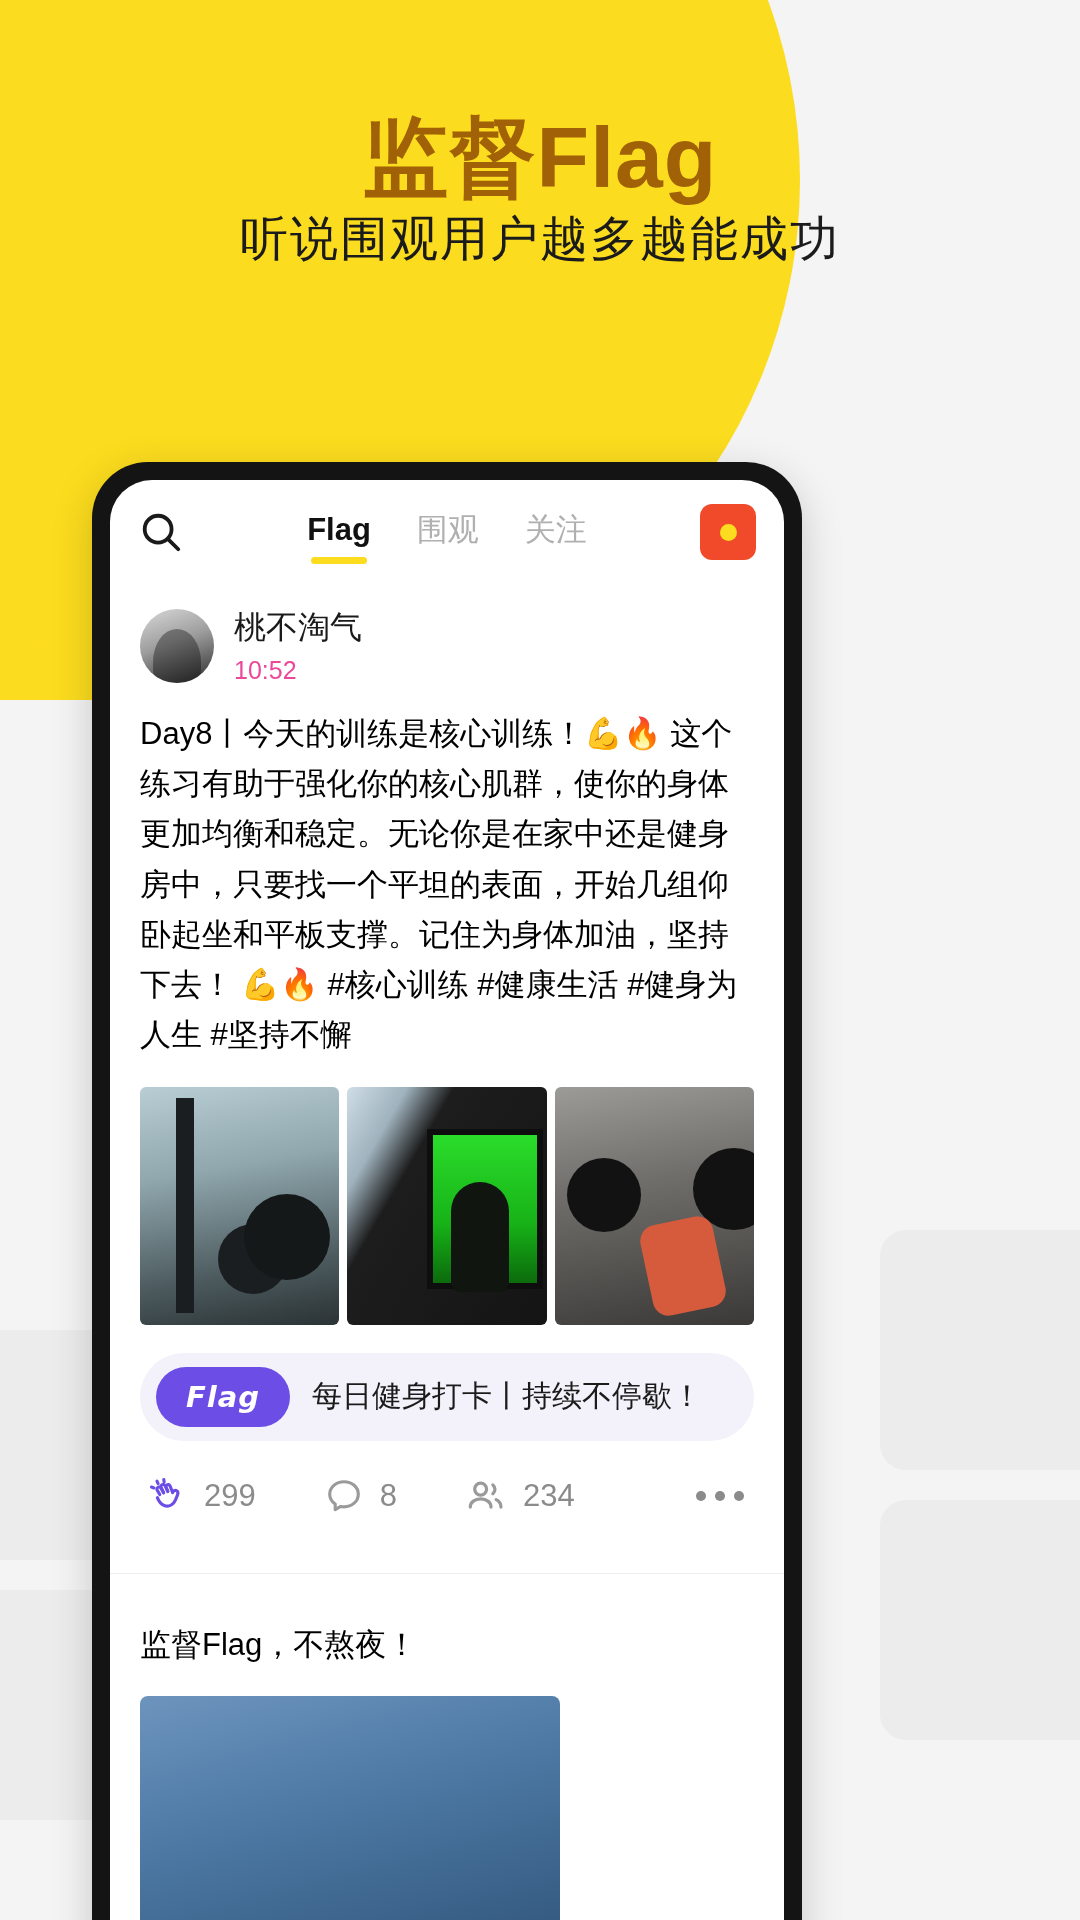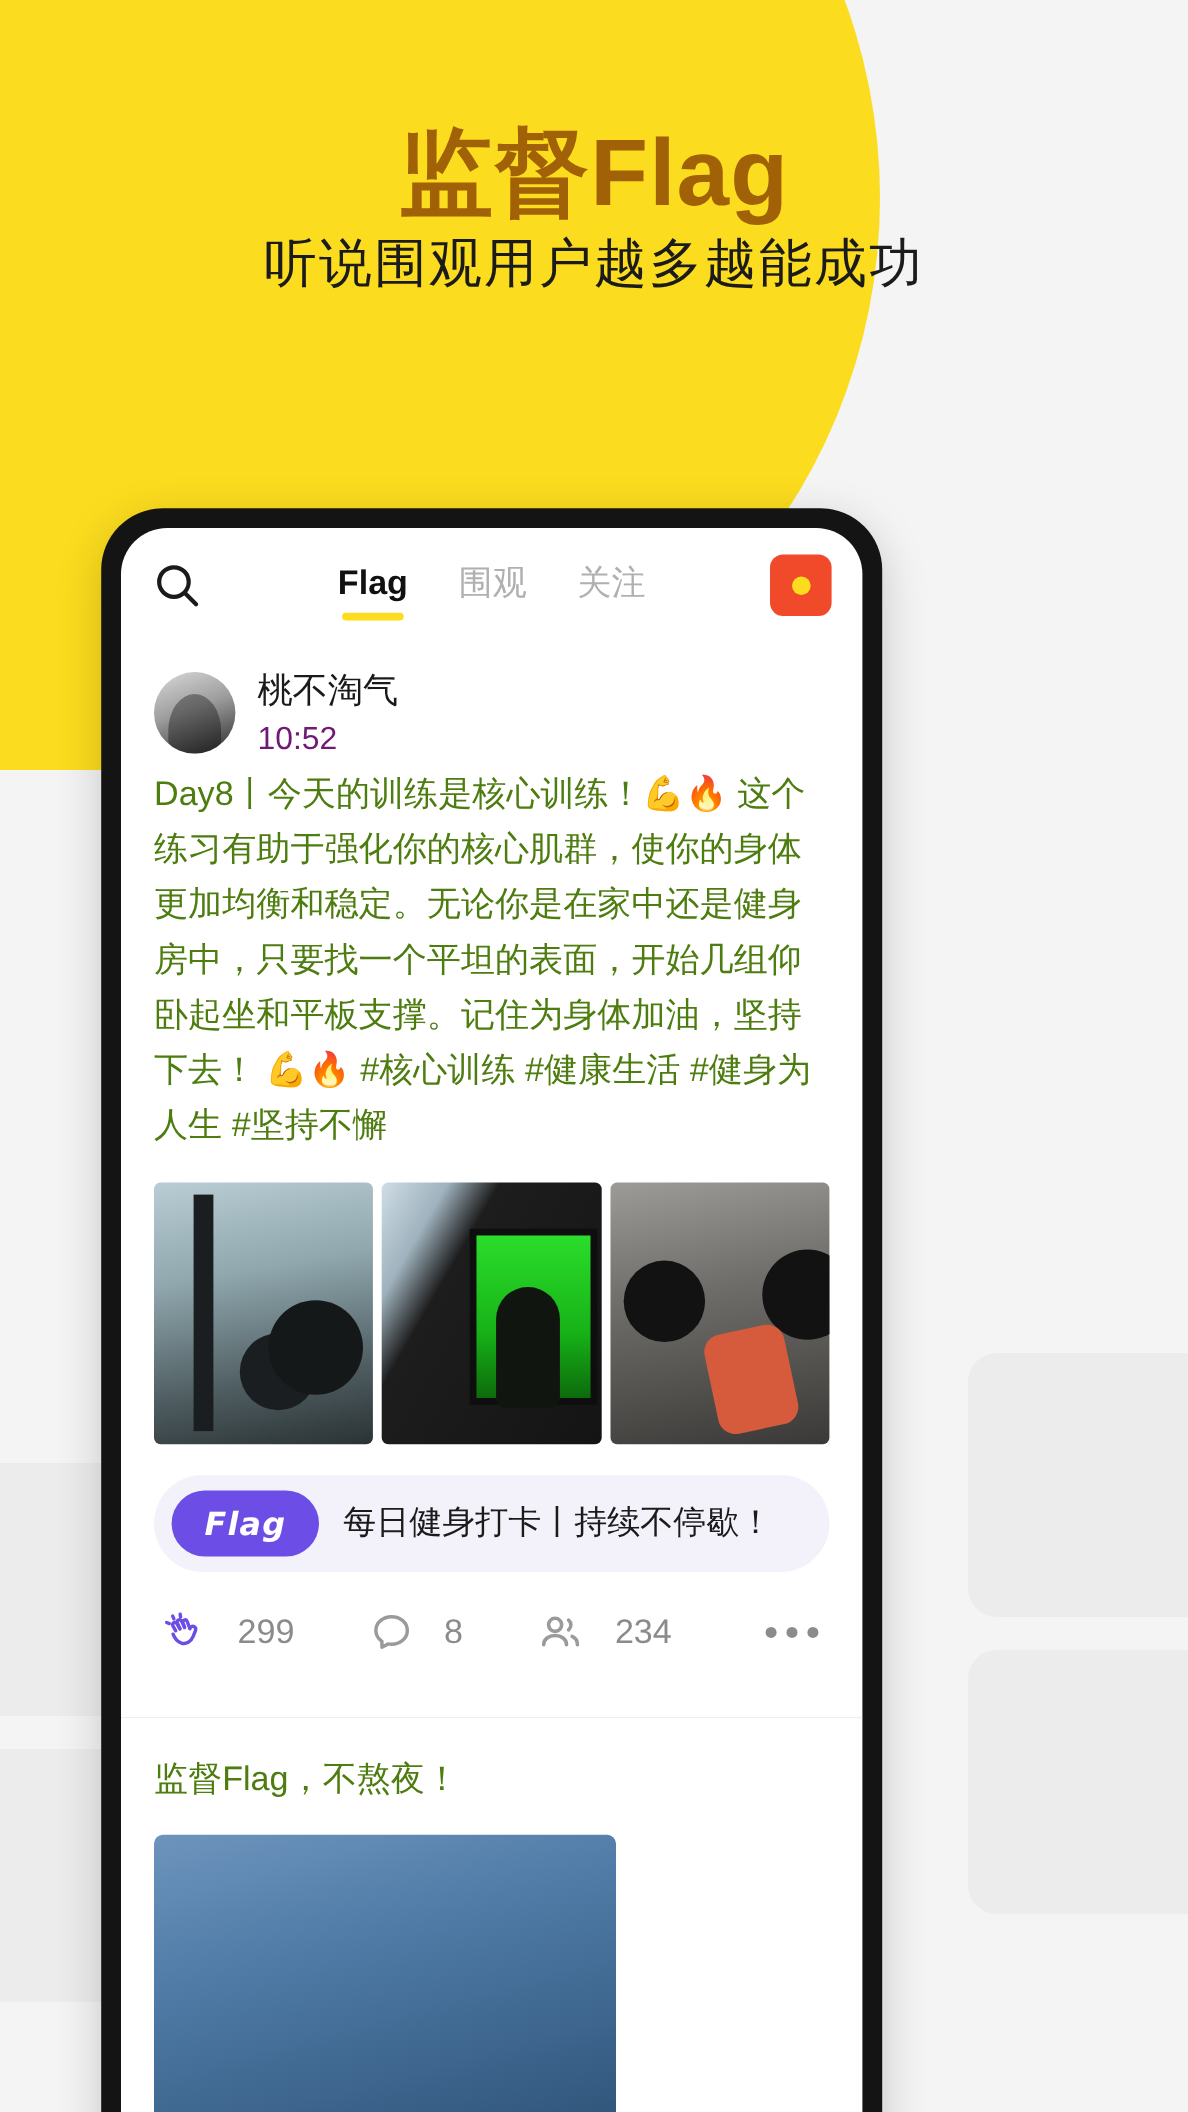--- a/index.html
+++ b/index.html
@@ -110,24 +110,24 @@
   }
   .avatar-a{ background:linear-gradient(160deg,#d9d9d9 0%,#9d9d9d 45%,#2b2b2b 100%); }
   .avatar-b{ background:linear-gradient(160deg,#cfc3b2 0%,#8f7f6c 50%,#3a3330 100%); }
   .avatar::after{
     content:""; position:absolute; left:18%; top:28%;
     width:64%; height:90%; border-radius:50% 50% 40% 40%;
     background:rgba(0,0,0,.35);
   }
   .post-meta{ display:flex; flex-direction:column; gap:6px; }
   .post-user{ font-size:32px; color:#1a1a1a; }
-  .post-time{ font-size:29px; color:#701a75; }
+  .post-time{ font-size:25px; color:#ec4899; }
 
   .post-text{
-    margin-top:8px; font-size:31px; line-height:1.62; color:#4d7c0f;
+    margin-top:24px; font-size:31px; line-height:1.62; color:#000000;
     word-break:break-word;
   }
 
   .post-images{
     display:flex; gap:8px; margin-top:26px;
   }
   .post-images .img{
     flex:1 1 0; height:238px; border-radius:6px; overflow:hidden;
     position:relative;
   }
@@ -170,21 +170,21 @@
     padding:13px 30px; font-size:29px; font-weight:bold; font-style:italic;
     letter-spacing:1px; flex:0 0 auto;
     font-family:"DejaVu Sans","Liberation Sans",sans-serif;
   }
   .flag-text{ font-size:30px; color:#1b1b1b; }
 
   .post-actions{
     display:flex; align-items:center; gap:66px;
     height:110px; padding-left:6px; position:relative;
   }
-  .action{ display:flex; align-items:center; gap:26px; cursor:pointer; }
+  .action{ display:flex; align-items:center; gap:14px; cursor:pointer; }
   .action .count{ font-size:31px; color:#8b8b8b; }
   .more-btn{
     margin-left:auto; display:flex; gap:9px; align-items:center;
     cursor:pointer; padding-right:10px;
   }
   .more-btn i{ width:10px; height:10px; border-radius:50%; background:#8b8b8b; display:block; }
 
   .post-single-image{
     margin-top:26px; width:420px; height:300px; border-radius:8px;
     background:linear-gradient(165deg,#6d94bd 0%,#4f7ba6 35%,#2b4f74 100%);

